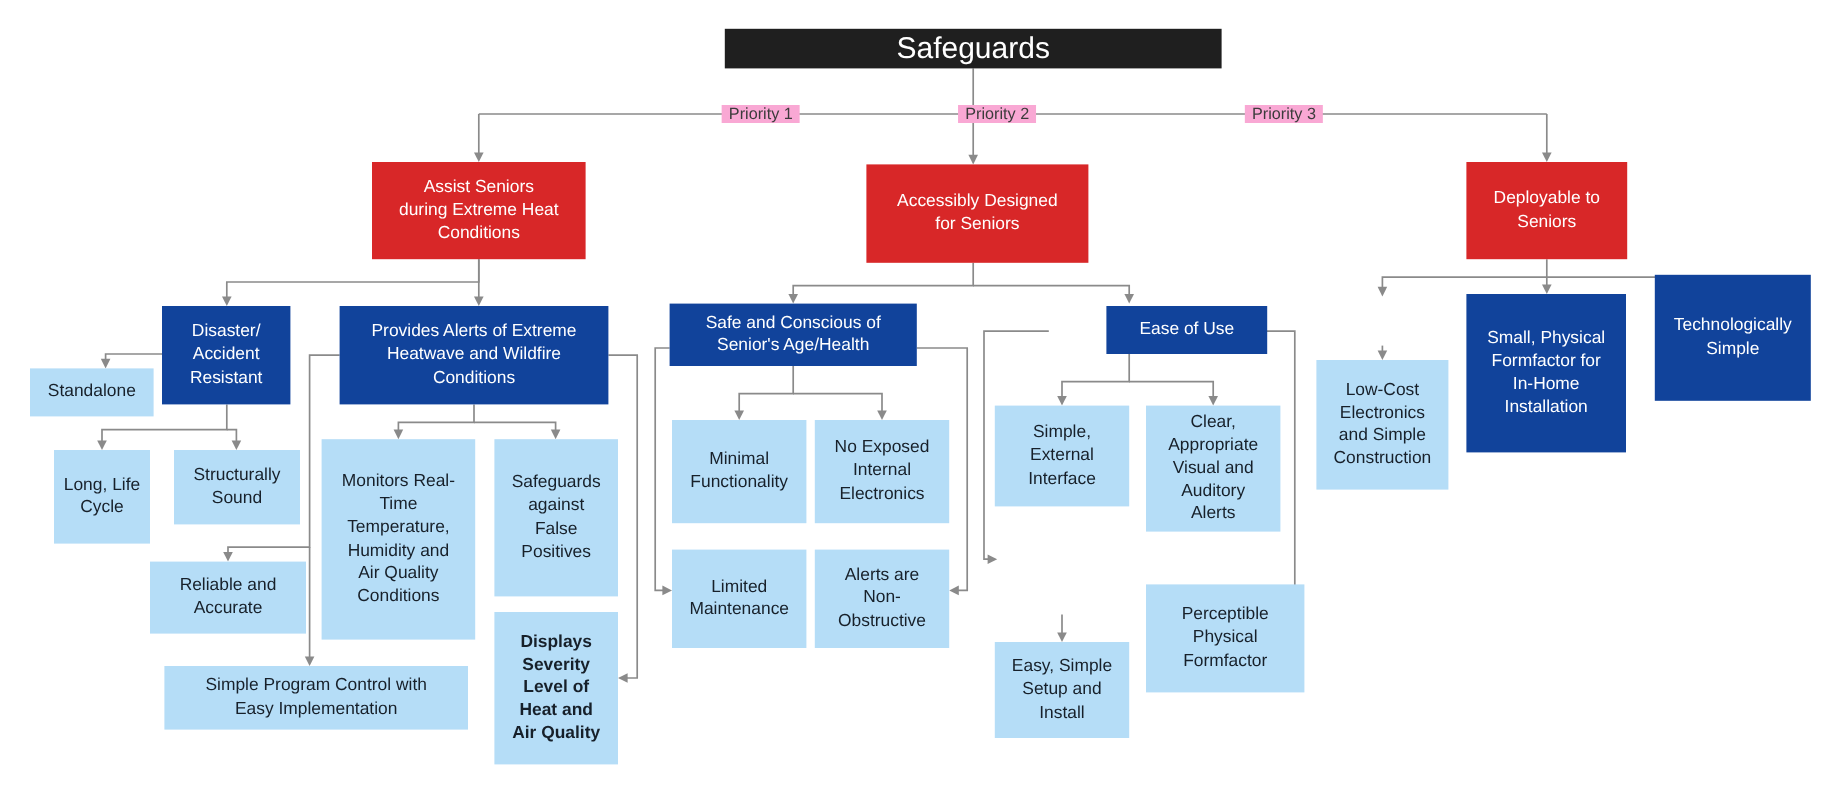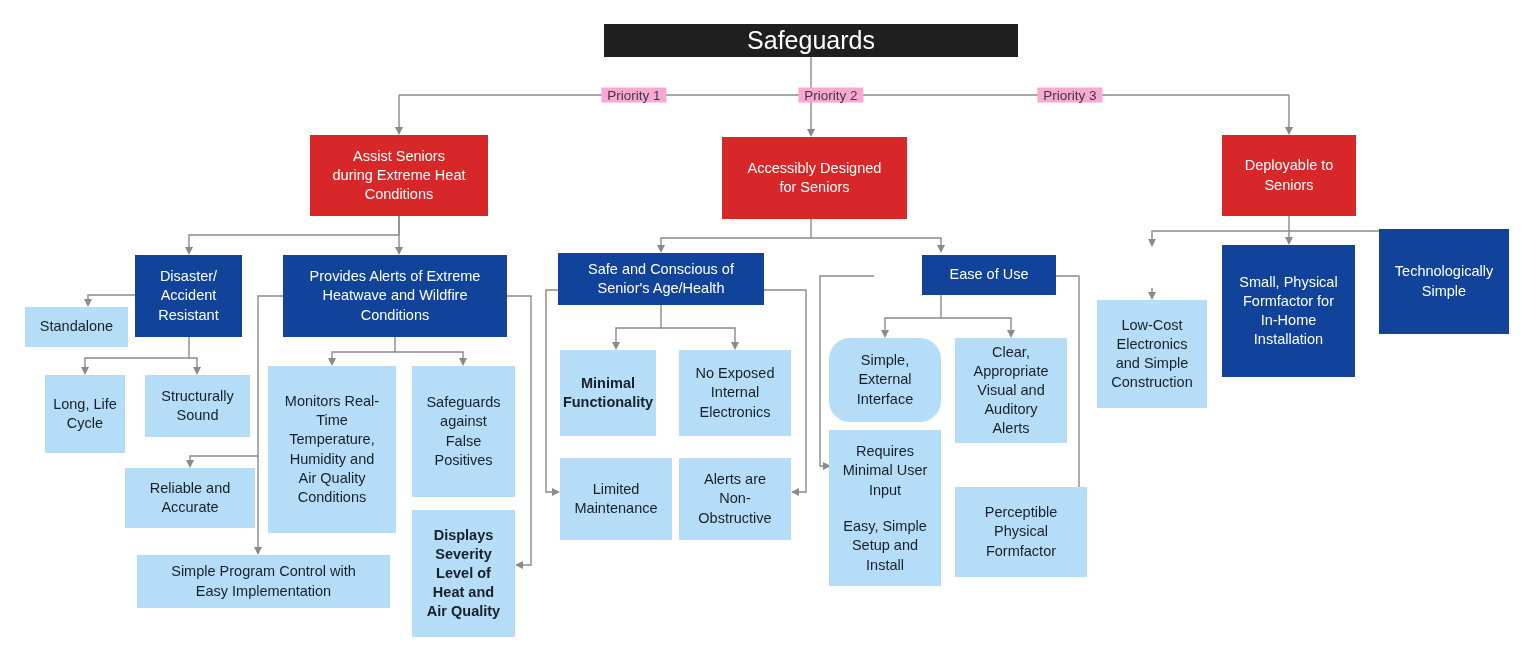--- a/index.html
+++ b/index.html
@@ -198,43 +198,40 @@
 Level of
 Heat and
 Air Quality</div>
   <div class="node level3" style="left:137px; top:555px; width:253px; height:53px;">Simple Program Control with
 Easy Implementation</div>
 
   <div class="node level2" style="left:558px; top:253px; width:206px; height:52px;">Safe and Conscious of
 Senior's Age/Health</div>
   <div class="node level2" style="left:874px; top:255px; width:134px; height:40px;margin-left:48px;">Ease of Use</div>
 
-  <div class="node level3" style="left:560px; top:350px; width:96px; height:86px;font-weight:bold;">Minimal
+  <div class="node level3" style="left:560px; top:350px; width:112px; height:86px;">Minimal
 Functionality</div>
   <div class="node level3" style="left:679px; top:350px; width:112px; height:86px;">No Exposed
 Internal
 Electronics</div>
   <div class="node level3" style="left:560px; top:458px; width:112px; height:82px;">Limited
 Maintenance</div>
   <div class="node level3" style="left:679px; top:458px; width:112px; height:82px;">Alerts are
 Non-
 Obstructive</div>
 
-  <div class="node level3" style="left:829px; top:338px; width:112px; height:84px;border-radius:21px;">Simple,
+  <div class="node level3" style="left:829px; top:338px; width:112px; height:84px;">Simple,
 External
 Interface</div>
   <div class="node level3" style="left:955px; top:338px; width:112px; height:105px;">Clear,
 Appropriate
 Visual and
 Auditory
 Alerts</div>
-  <div class="node level3" style="left:829px; top:430px; width:112px; height:82px;">Requires
-Minimal User
-Input</div>
-  <div class="node level3" style="left:829px; top:506px; width:112px; height:80px;">Easy, Simple
+  <div class="node level3" style="left:829px; top:535px; width:112px; height:80px;">Easy, Simple
 Setup and
 Install</div>
   <div class="node level3" style="left:955px; top:487px; width:132px; height:90px;">Perceptible
 Physical
 Formfactor</div>
 
   <div class="node level2" style="left:1222px; top:245px; width:133px; height:132px;">Small, Physical
 Formfactor for
 In-Home
 Installation</div>

